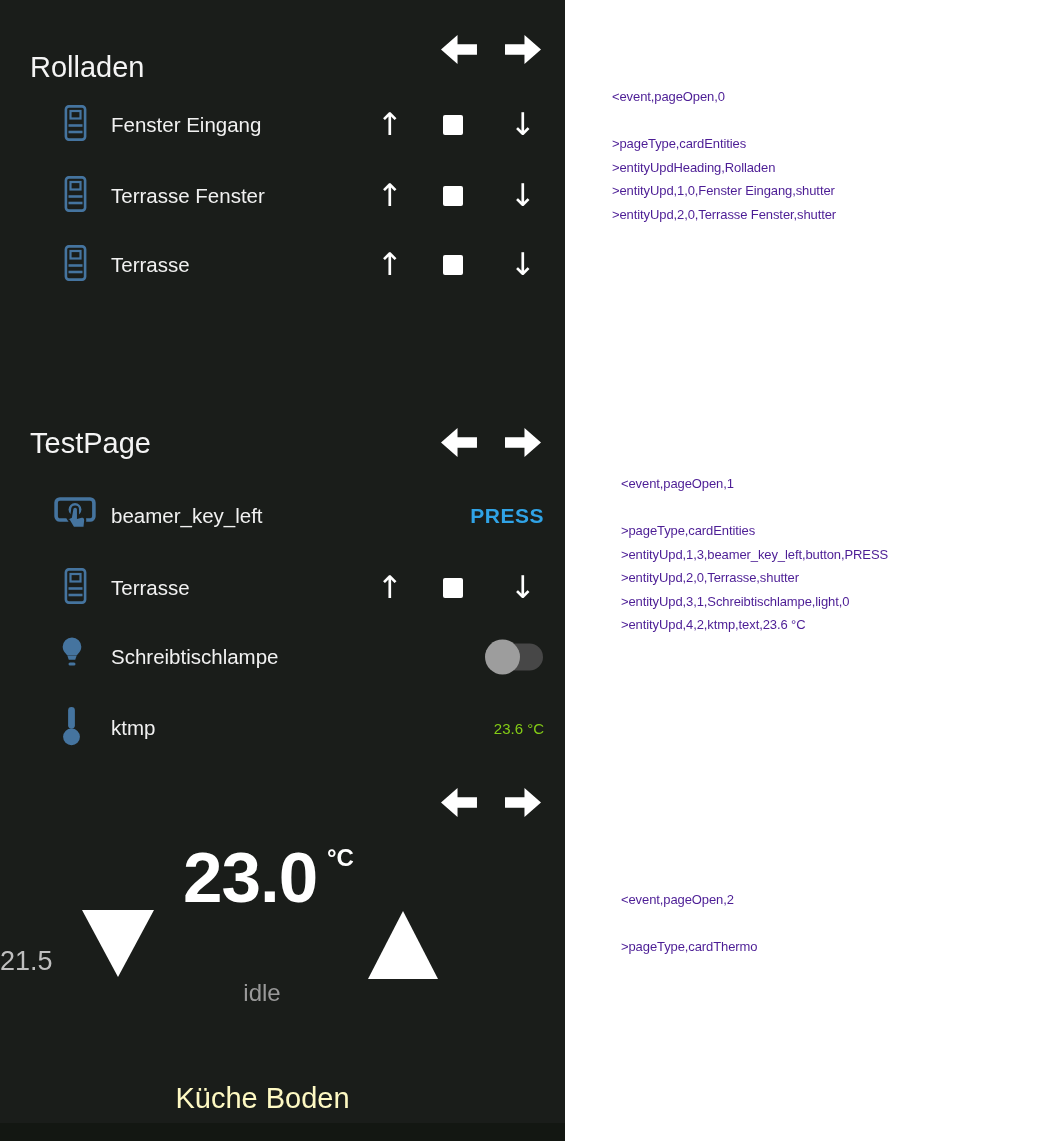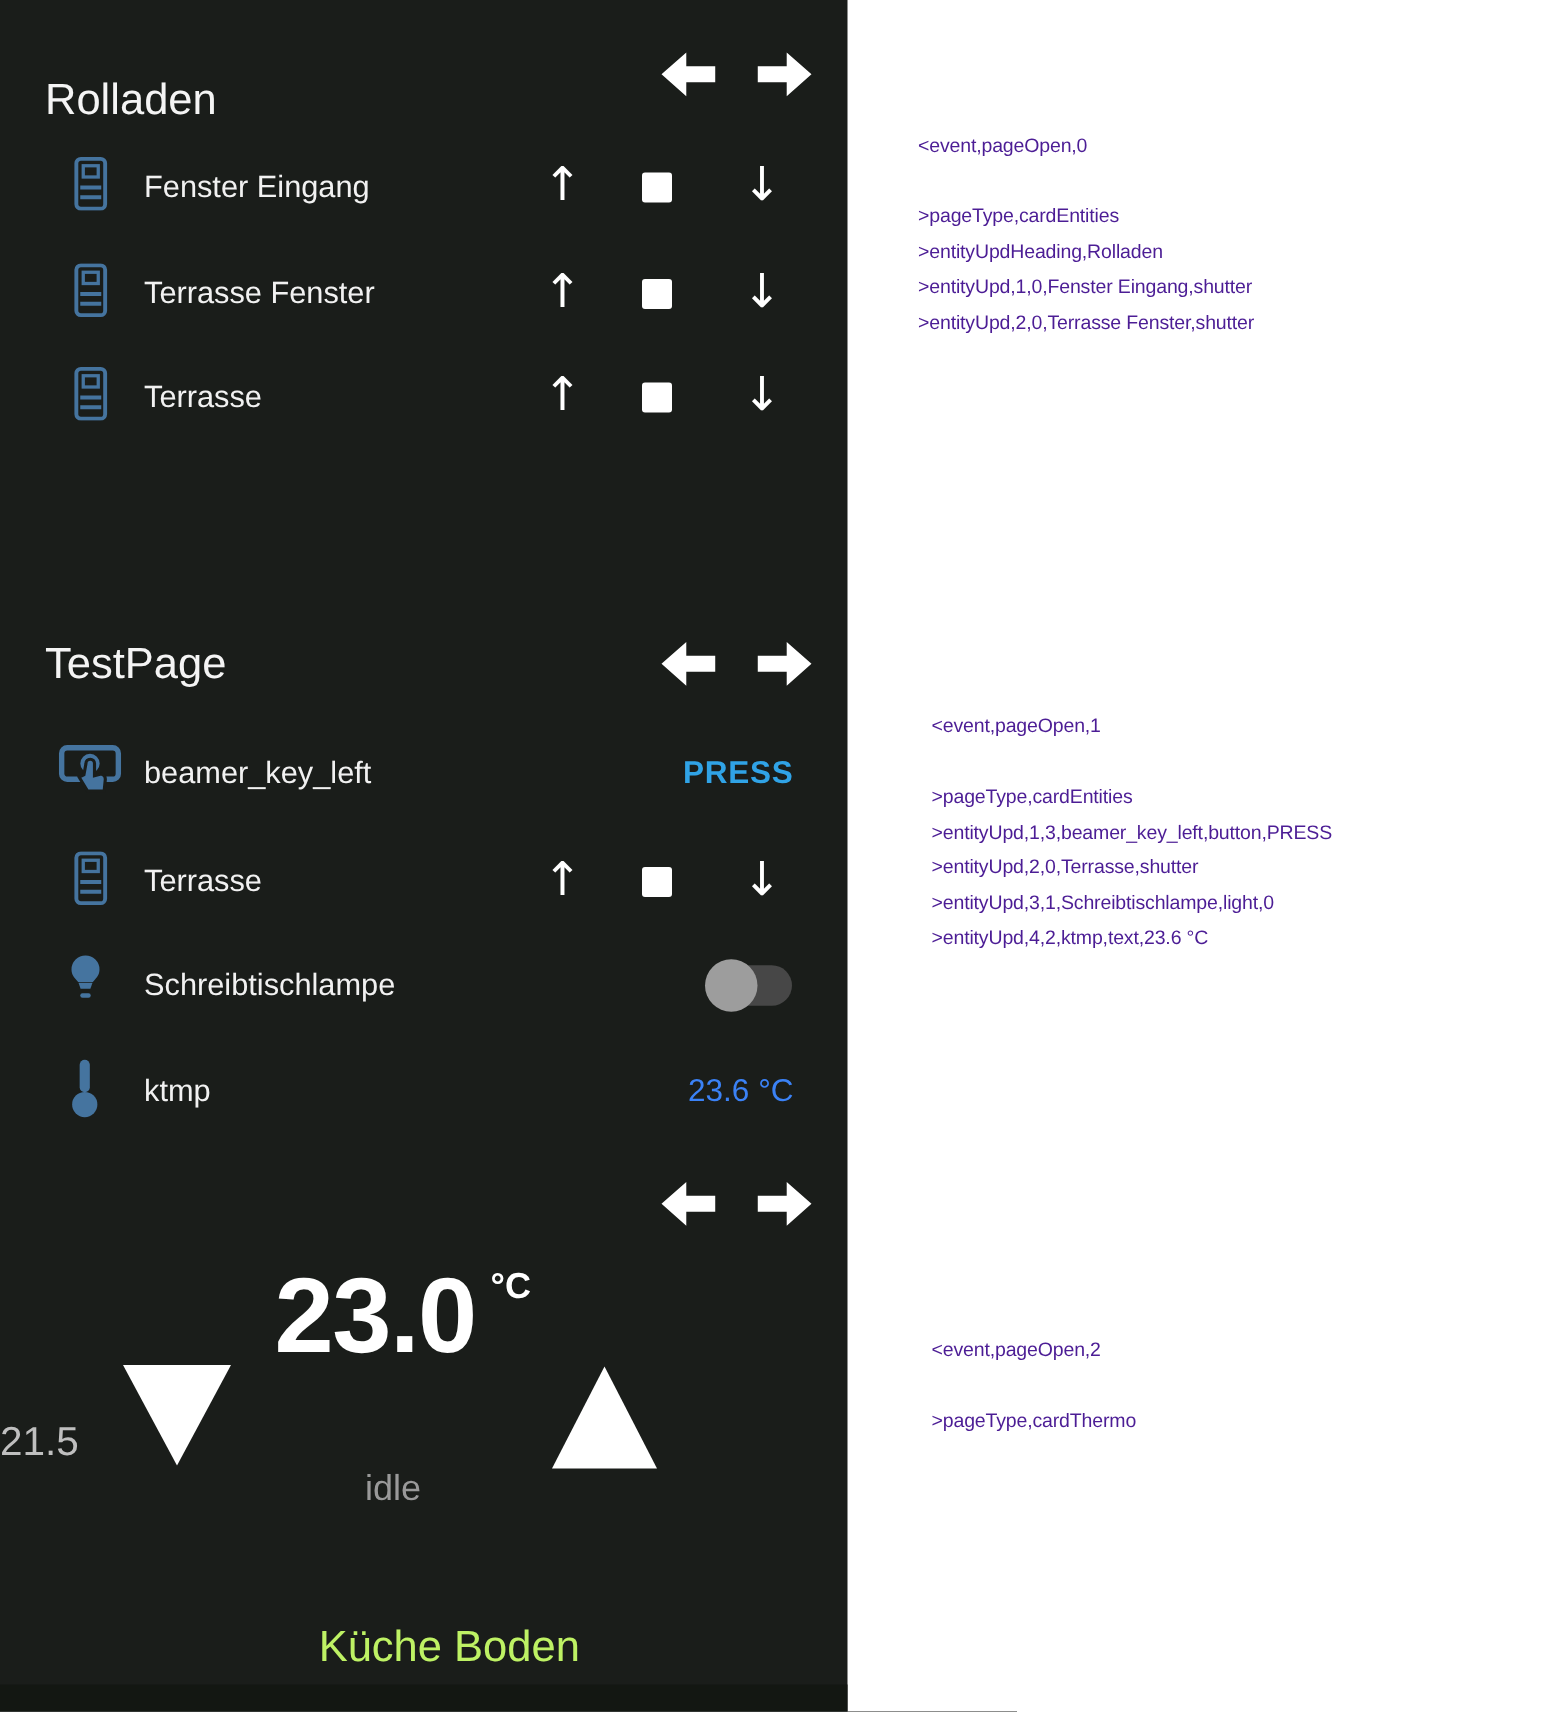--- a/index.html
+++ b/index.html
@@ -7,48 +7,48 @@
     width:1045px;height:1141px;position:relative;background:#ffffff;
     font-family:"Liberation Sans", sans-serif;overflow:hidden;
   }
   
   .panel{position:absolute;left:0;top:0;width:565px;height:1141px;background:#1a1d1a;}
   .panel-bottom-strip{position:absolute;left:0;top:1123px;width:565px;height:18px;background:#131712;}
   .card-heading{position:absolute;left:30px;color:#f4f4f4;font-size:29px;line-height:40px;white-space:nowrap;}
   .nav-arrow{position:absolute;width:37px;height:35px;}
   .nav-arrow svg{display:block;width:100%;height:100%;}
   
-  .ent-row{position:absolute;left:1px;width:565px;height:50px;}
+  .ent-row{position:absolute;left:16px;width:565px;height:50px;}
   .ent-icon{position:absolute;top:50%;transform:translateY(-50%);}
   .ent-label{position:absolute;left:95px;top:50%;transform:translateY(-50%);
              color:#f1f1f1;font-size:20.5px;white-space:nowrap;}
   .sh-arrow{position:absolute;top:50%;transform:translateY(-54%);width:34px;text-align:center;
             color:#ffffff;font-size:31px;font-family:"DejaVu Sans",sans-serif;line-height:34px;cursor:pointer;}
   .sh-up{left:357px;}
   .sh-down{left:490px;}
   .sh-stop{position:absolute;left:427px;top:50%;transform:translateY(-50%);
            width:20px;height:20px;background:#ffffff;border-radius:2px;cursor:pointer;}
   .press-label{position:absolute;right:37px;top:50%;transform:translateY(-50%);
                color:#30a3e6;font-size:21px;font-weight:700;letter-spacing:.5px;cursor:pointer;}
   .value-label{position:absolute;right:37px;top:50%;transform:translateY(-50%);
-               color:#3b82f6;font-size:21px;white-space:nowrap;}
+               color:#84cc16;font-size:15px;white-space:nowrap;}
   
   .toggle{position:absolute;left:469px;top:50%;transform:translateY(-50%);width:58px;height:35px;cursor:pointer;}
   .toggle-track{position:absolute;left:7px;top:4px;width:51px;height:27px;background:#474747;border-radius:14px;}
   .toggle-knob{position:absolute;left:0;top:0;width:35px;height:35px;background:#9d9d9d;border-radius:50%;}
   
   .thermo-temp{position:absolute;left:183px;top:838px;color:#ffffff;
                font-size:71px;font-weight:700;letter-spacing:-1px;line-height:80px;}
   .thermo-unit{position:absolute;left:327px;top:844px;color:#ffffff;font-size:24px;font-weight:700;}
   .tri{position:absolute;width:0;height:0;cursor:pointer;}
   .tri-down{left:82px;top:910px;border-left:36px solid transparent;border-right:36px solid transparent;border-top:67px solid #ffffff;}
   .tri-up{left:368px;top:911px;border-left:35px solid transparent;border-right:35px solid transparent;border-bottom:68px solid #ffffff;}
   .thermo-target{position:absolute;left:0;top:946px;width:524px;text-align:left;color:#bfbfbf;font-size:27px;}
   .thermo-state{position:absolute;left:0;top:979px;width:524px;text-align:center;color:#999999;font-size:24px;}
-  .thermo-name{position:absolute;left:0;top:1082px;width:525px;text-align:center;color:#bef264;font-size:29px;padding-left:37px;}
+  .thermo-name{position:absolute;left:0;top:1082px;width:525px;text-align:center;color:#fef9c3;font-size:29px;}
   
   .log{position:absolute;color:#4c1d95;font-size:13px;font-weight:400;line-height:23.5px;
        letter-spacing:-0.1px;white-space:nowrap;}
   .log-gap{height:23.5px;}
 </style>
 </head>
 <body>
 
 <div class="panel">
 

